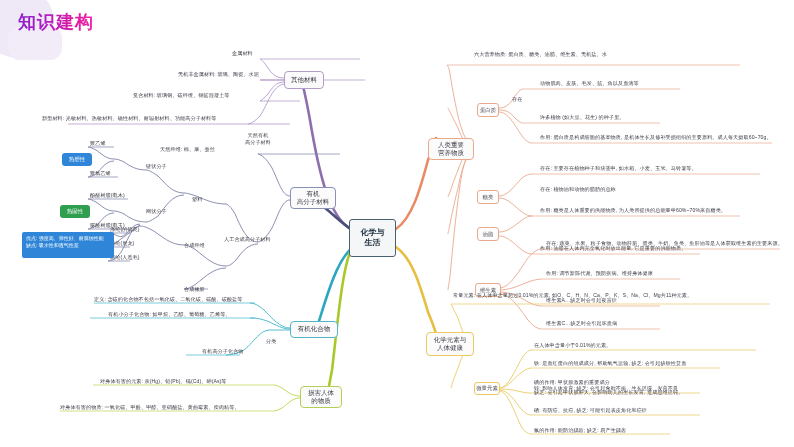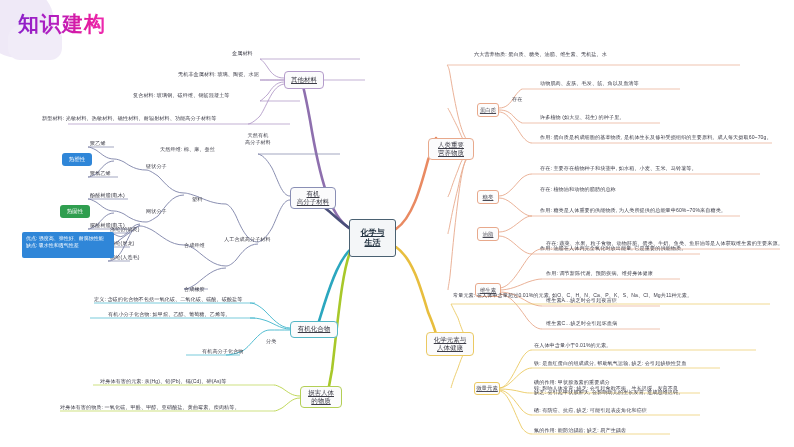--- a/index.html
+++ b/index.html
@@ -16,33 +16,33 @@
   .hdr-blob{
     position:absolute;left:-18px;top:-14px;width:72px;height:72px;
     background:#efe9f7;border-radius:50%;
   }
   .hdr-blob2{
     position:absolute;left:8px;top:26px;width:54px;height:34px;
     background:#f1ecf8;border-radius:12px;
   }
   .page-title{
     position:absolute;left:18px;top:10px;
-    font-size:21px;font-weight:bold;letter-spacing:1px;
+    font-size:18px;font-weight:bold;letter-spacing:1px;
     background:linear-gradient(90deg,#8b1fc9 0%,#b31fc0 40%,#e0199e 75%,#ef2bb0 100%);
     -webkit-background-clip:text;background-clip:text;
     -webkit-text-fill-color:transparent;color:#c01fae;
     font-family:"DejaVu Sans",sans-serif;
   }
 
   
   svg#links{position:absolute;left:0;top:0;width:794px;height:447px;}
   svg#links path{fill:none;}
 
   
-  .node{position:absolute;box-sizing:border-box;text-decoration:underline;}
+  .node{position:absolute;box-sizing:border-box;}
 
   .center-node{
     left:349px;top:219px;width:47px;height:38px;
     background:#f4f6f8;border:1.4px solid #4a6172;border-radius:3px;
     display:flex;flex-direction:column;align-items:center;justify-content:center;
     font-size:8px;color:#243442;line-height:1.25;font-weight:bold;
   }
 
   .branch{
     background:#fbfbfc;border-radius:4px;

